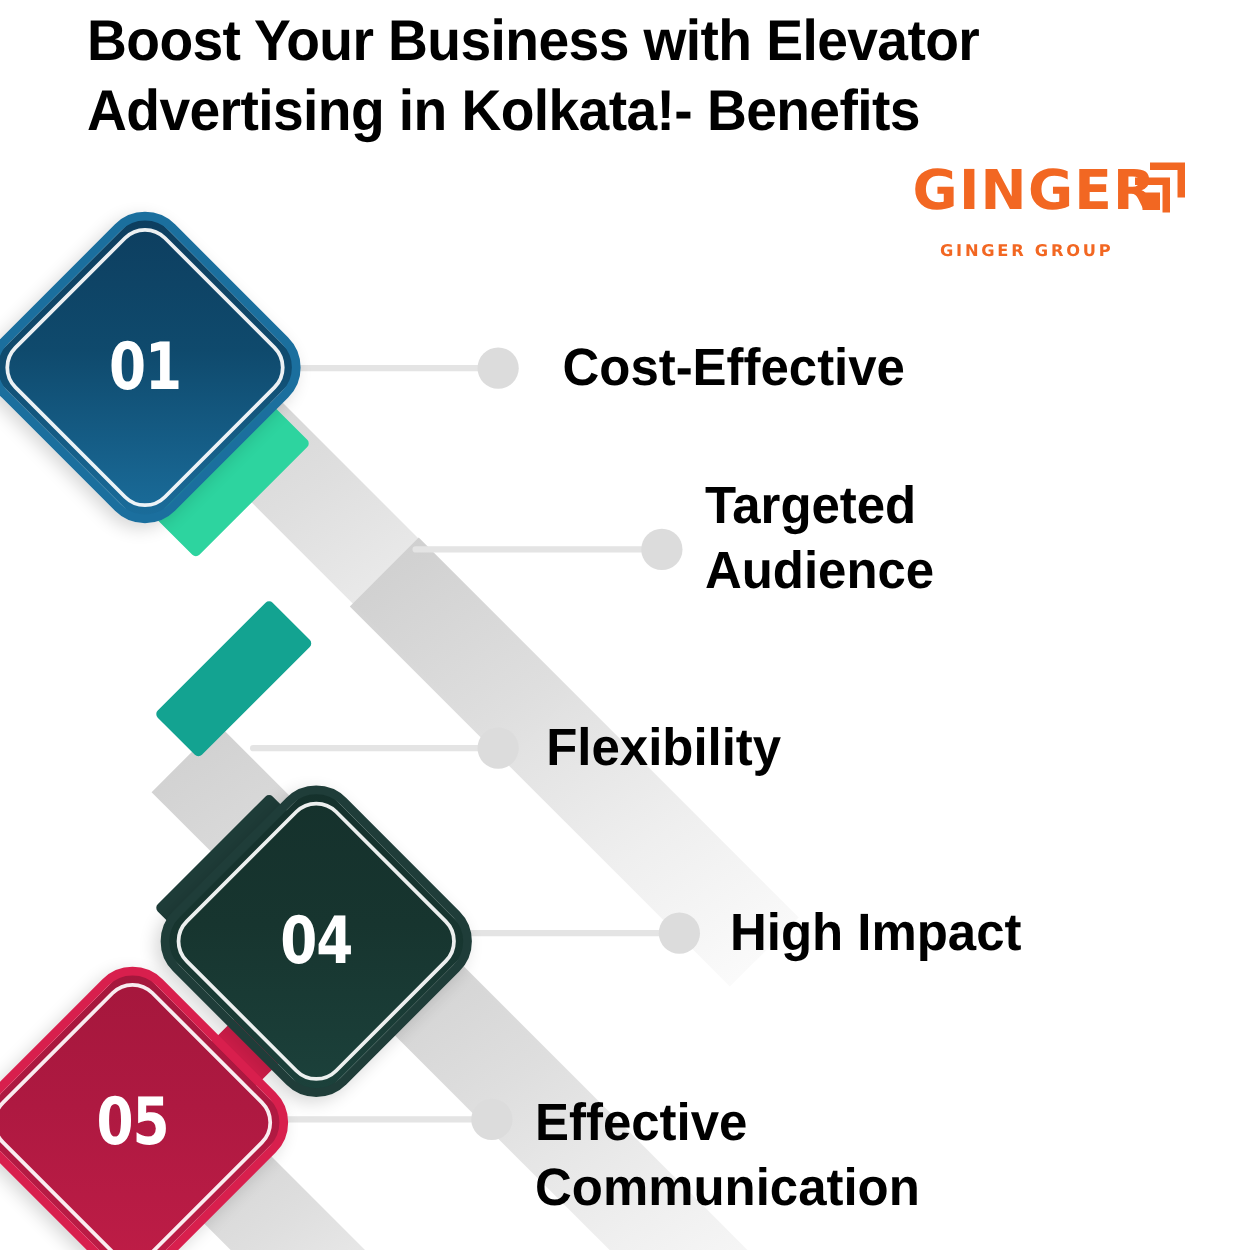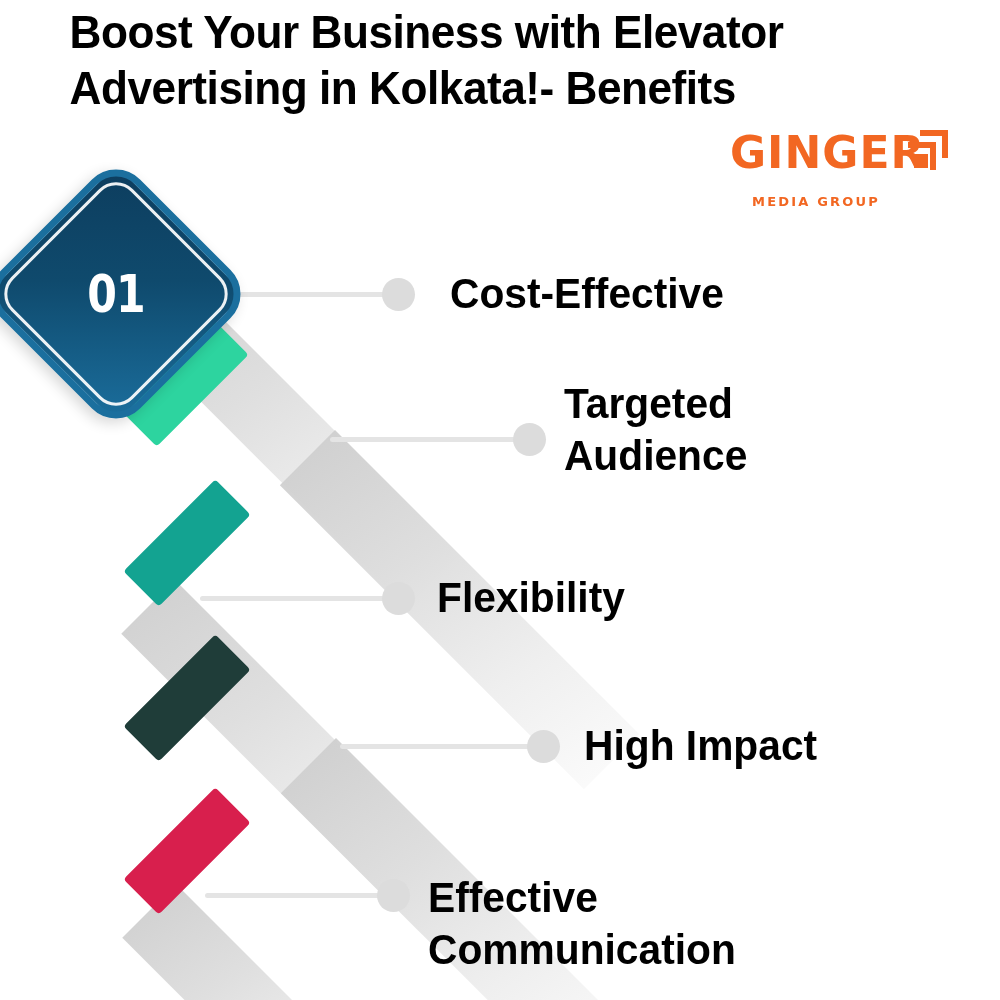--- a/index.html
+++ b/index.html
@@ -171,21 +171,21 @@
 
 <div id="canvas">
 
   <div class="title-block">
     <span class="title-line">Boost Your Business with Elevator</span>
     <span class="title-line">Advertising in Kolkata!- Benefits</span>
   </div>
 
   <div class="logo">
     <div class="logo-word">GINGER</div>
-    <div class="logo-sub">MEDIA GROUP</div>
+    <div class="logo-sub">GINGER GROUP</div>
     <div class="logo-mark">
       <svg viewBox="0 0 52 50" width="52" height="50" aria-hidden="true">
         <path d="M14 40 L14 26 L28 26 L28 40 Z" fill="#f26722"></path>
         <path d="M8 20 L8 14 L36 14 L36 42 L30 42 L30 20 Z" fill="#f26722"></path>
         <path d="M20 8 L20 2 L48 2 L48 30 L42 30 L42 8 Z" fill="#f26722"></path>
       </svg>
     </div>
   </div>
 
   <div class="ribbon" style="left:176px; top:272px; width:400px; height:74px; transform: rotate(45deg);"></div>
@@ -215,21 +215,31 @@
   <div class="linkbar" style="left:162px; top:786px; width:50px; height:130px; background:#d81f4d; transform: rotate(45deg);"></div>
 
   <div class="diamond-wrap" style="left:18px; top:196px;">
     <div class="diamond" style="background:linear-gradient(135deg,#0d3d5e 0%,#0f4a6d 45%,#1b6f9e 100%); border:7px solid #1b6f9e;"></div>
     <div class="diamond-inner"></div>
     <div class="diamond-num">01</div>
   </div>
 
 
 
-
+  <div class="diamond-wrap" style="left:155px; top:655px;">
+    <div class="diamond" style="background:linear-gradient(135deg,#15312c 0%,#17352f 45%,#1c423c 100%); border:7px solid #1f3d39;"></div>
+    <div class="diamond-inner"></div>
+    <div class="diamond-num">04</div>
+  </div>
+
+  <div class="diamond-wrap" style="left:8px; top:800px;">
+    <div class="diamond" style="background:linear-gradient(135deg,#a4173c 0%,#ae1941 45%,#c01d47 100%); border:7px solid #d81f4d;"></div>
+    <div class="diamond-inner"></div>
+    <div class="diamond-num">05</div>
+  </div>
 
   <div class="benefit-label" style="left:450px; top:268px; width:540px;">Cost-Effective</div>
 
   <div class="benefit-label align-right" style="left:556px; top:378px; width:265px; text-align:left;">Targeted
 Audience</div>
 
   <div class="benefit-label" style="left:437px; top:572px; width:540px;">Flexibility</div>
 
   <div class="benefit-label" style="left:584px; top:720px; width:400px;">High Impact</div>
 

